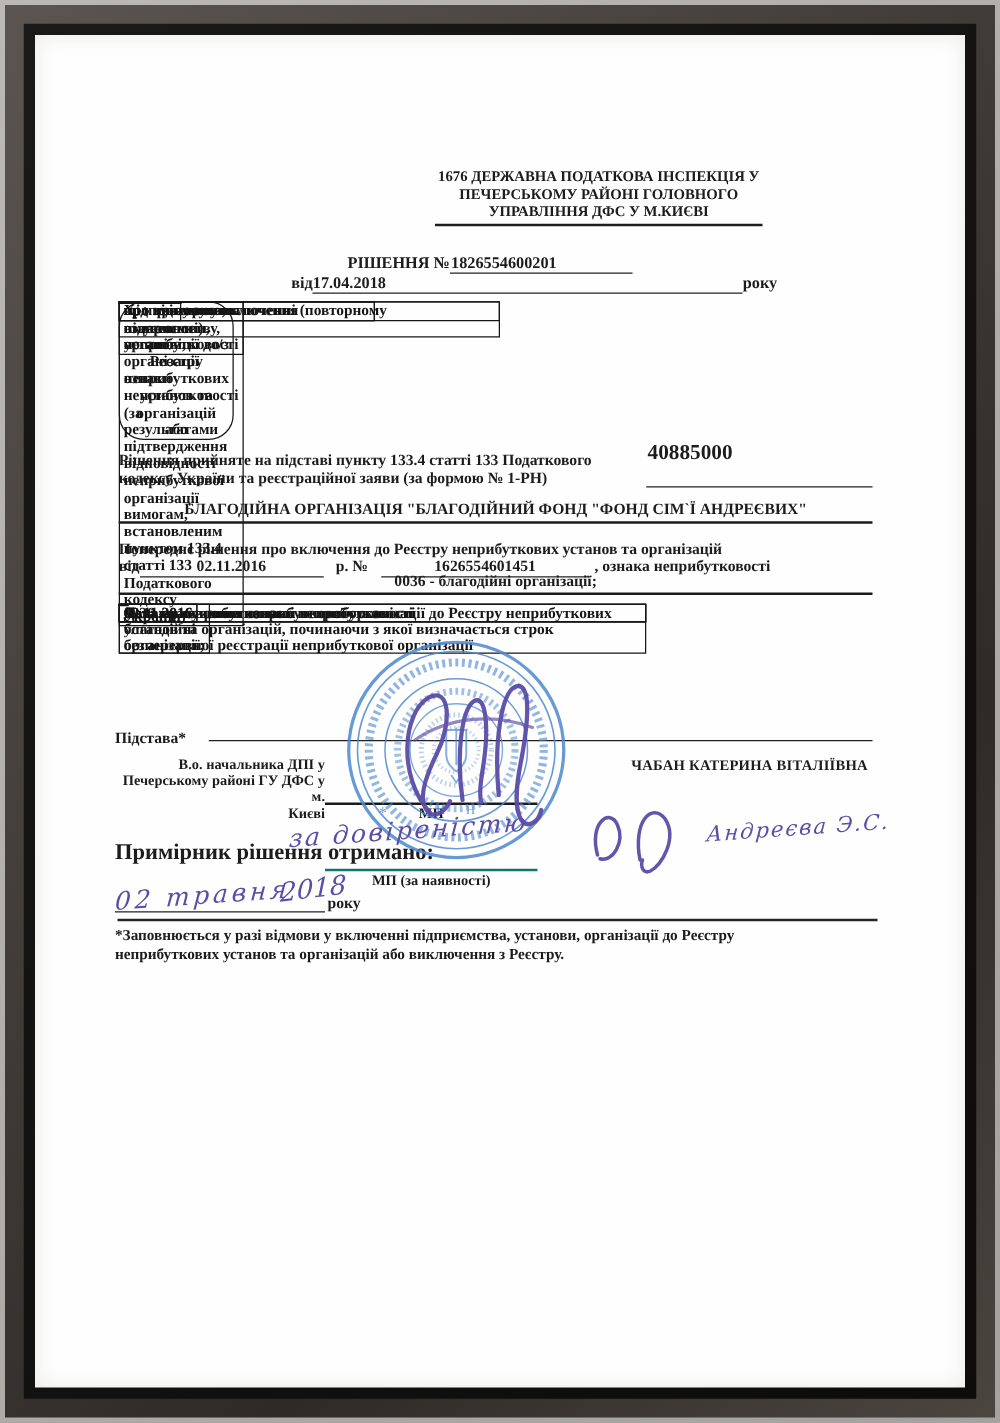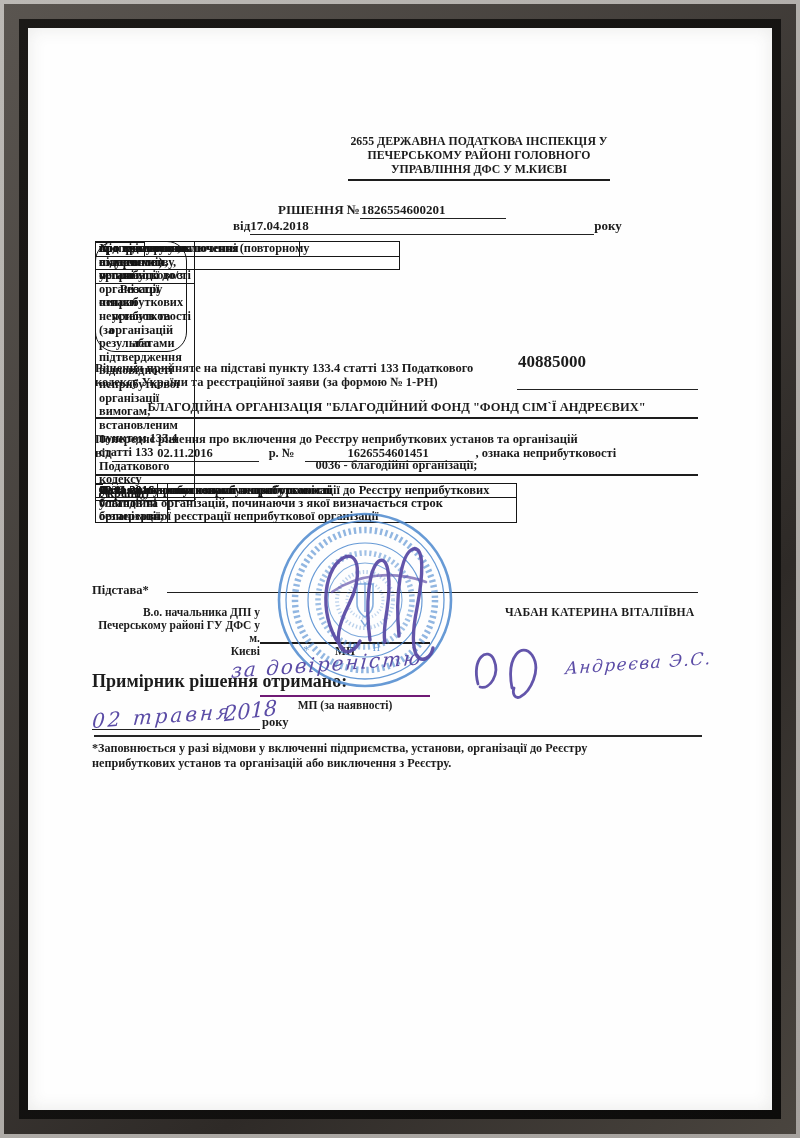--- a/index.html
+++ b/index.html
@@ -54,21 +54,21 @@
   .codeline{left:67px;top:430px;width:603px;text-align:center;font-weight:bold;
             font-size:12.5px;border-bottom:2px solid #1d1d1d;padding-bottom:1px;}
   
   .pidstava{left:64px;top:555px;font-size:12.5px;font-weight:bold;}
   .pidline{left:139px;top:564px;width:531px;border-top:1.8px solid #1f1f1f;}
   .offtitle{left:70px;top:578px;width:162px;text-align:right;font-size:11.5px;
             line-height:13px;font-weight:bold;}
   .offname{left:477px;top:578px;font-size:11.7px;font-weight:bold;letter-spacing:.2px;text-align:right;}
   .mpblock{left:232px;top:614px;width:170px;border-top:2px solid #1b1b1b;
            text-align:center;font-size:11.5px;font-weight:bold;padding-top:1px;}
-  .mp2block{left:232px;top:667px;width:170px;border-top:2px solid #701a75;
+  .mp2block{left:232px;top:667px;width:170px;border-top:2px solid #0f766e;
             text-align:center;font-size:11.5px;font-weight:bold;padding-top:2px;}
   .received{left:64px;top:643px;font-size:18px;font-weight:bold;}
   .hand{font-family:"DejaVu Serif",serif;font-style:italic;color:#5b4ca6;z-index:6;}
   .hnote{left:203px;top:624px;font-size:20px;letter-spacing:2px;transform:rotate(-4deg) skewX(-8deg);}
   .hname{left:537px;top:625px;font-size:17px;letter-spacing:1.5px;transform:rotate(-4deg) skewX(-8deg);}
   .hdm{left:64px;top:676px;font-size:20px;letter-spacing:3px;transform:rotate(-4deg) skewX(-8deg);}
   .hyr{left:196px;top:671px;font-size:21px;transform:rotate(-7deg) skewX(-8deg);}
   .roku{left:234px;top:687px;font-size:12.5px;font-weight:bold;}
   .dateline{left:64px;top:701px;width:168px;border-top:1.6px solid #222;}
   .divider{left:66px;top:707px;width:608px;border-top:2.2px solid #262626;}
@@ -81,21 +81,21 @@
 </head>
 <body>
 
 <div class="page">
   <div class="frame-outer"></div>
   <div class="frame-mid"></div>
   <div class="frame-black"></div>
 
   <div class="doc">
 
-    <div class="hdr pre">2655 ДЕРЖАВНА ПОДАТКОВА ІНСПЕКЦІЯ У
+    <div class="hdr pre">1676 ДЕРЖАВНА ПОДАТКОВА ІНСПЕКЦІЯ У
 ПЕЧЕРСЬКОМУ РАЙОНІ ГОЛОВНОГО
 УПРАВЛІННЯ ДФС У М.КИЄВІ</div>
 
     <div class="trow t1row">
       <span class="lbl">РІШЕННЯ №</span>
       <span class="num-u">1826554600201</span>
     </div>
     <div class="trow d1row">
       <span class="lbl">від</span>
       <span class="date-u">17.04.2018</span>

